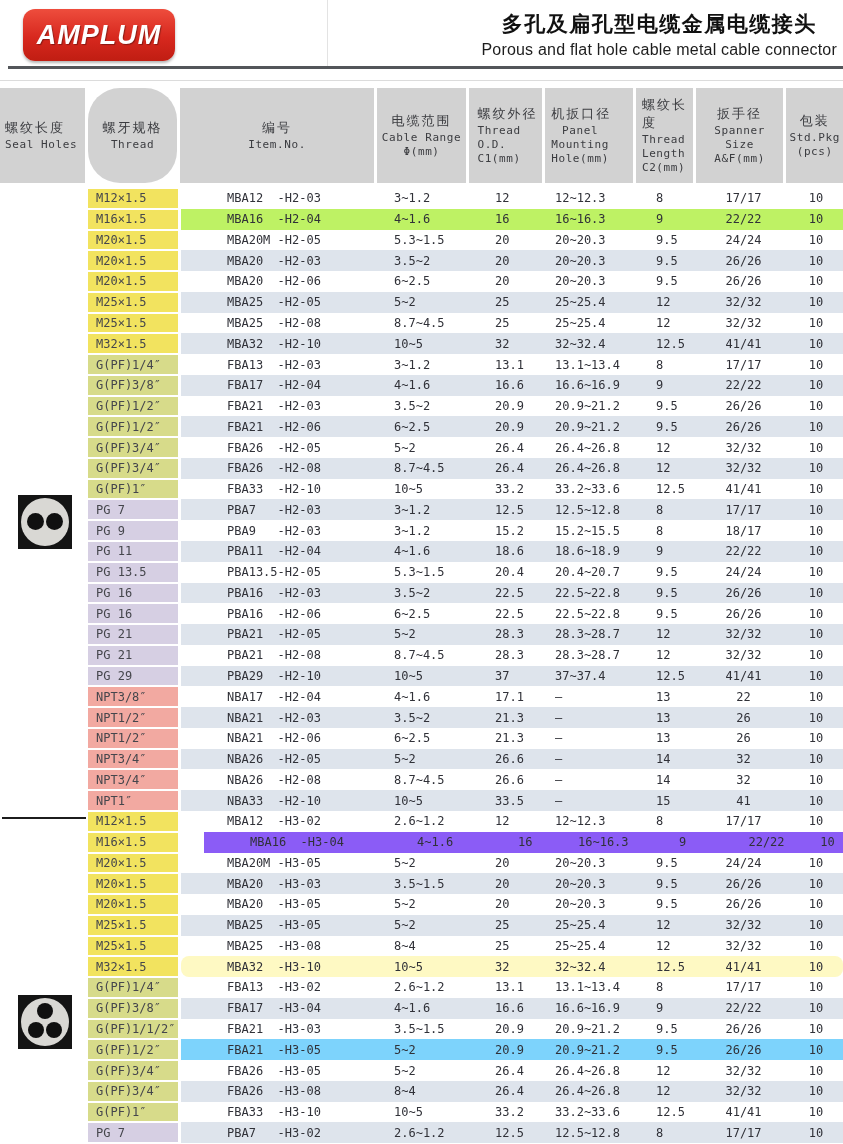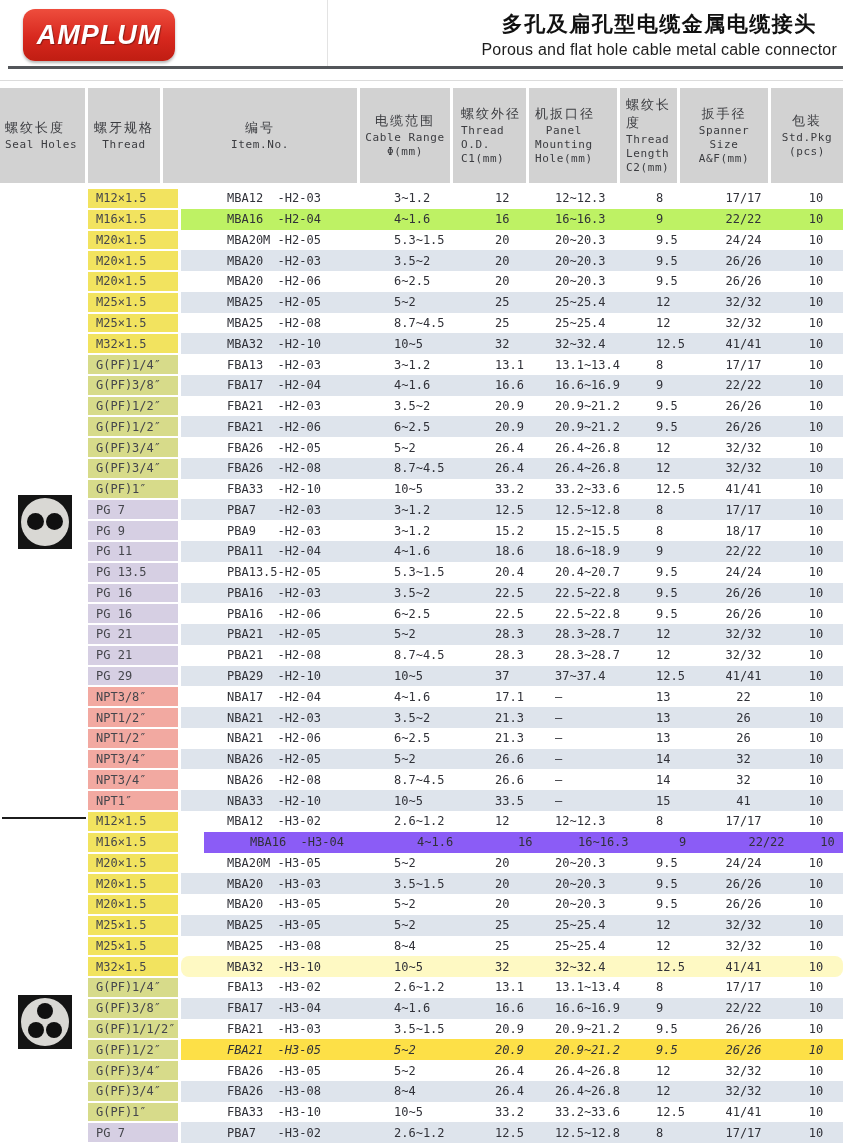--- a/index.html
+++ b/index.html
@@ -32,21 +32,21 @@
   
   .thead { display:flex; gap:3px; height:95px; width:843px; background:#fff; }
   .th {
     background:#d2d2d2; color:#3b3c40; display:flex; flex-direction:column;
     justify-content:center; align-items:center; text-align:center; padding:0 3px;
   }
   .th .zh { font-size:13px; letter-spacing:2px; }
   .th .en { font-size:11px; white-space:pre-line; line-height:1.3; letter-spacing:0.6px;
             font-family:"DejaVu Sans Mono", monospace; margin-top:1px; }
   .th.c1 { width:85px;  align-items:flex-start; text-align:left; padding-left:5px; }
-  .th.c2 { width:72px; }
+  .th.c2 { width:90px;border-radius:32px; }
   .th.c3 { width:194px; }
   .th.c4 { width:90px; }
   .th.c5 { width:73px;  align-items:flex-start; text-align:left; padding-left:8px; }
   .th.c6 { width:88px;  align-items:flex-start; text-align:center; padding-left:6px; }
   .th.c7 { width:57px;  align-items:flex-start; text-align:left; padding-left:6px; }
   .th.c8 { width:88px; }
   .th.c9 { flex:1; }
 
   
   .tbody { position:relative; margin-top:5px; width:843px; }
@@ -443,21 +443,21 @@
         <div class="cell-thread">
           <div class="fill" style="background: rgb(215, 219, 138);">G(PF)1/1/2″</div>
         </div>
         <div class="band"><div class="bd c3">FBA21  -H3-03</div><div class="bd c4">3.5~1.5</div><div class="bd c5">20.9</div><div class="bd c6">20.9~21.2</div><div class="bd c7">9.5</div><div class="bd c8">26/26</div><div class="bd c9">10</div></div>
       </div>
       <div class="row">
         <div class="cell-seal"></div>
         <div class="cell-thread">
           <div class="fill" style="background: rgb(215, 219, 138);">G(PF)1/2″</div>
         </div>
-        <div class="band" style="background: #fde047; font-style: italic;"><div class="bd c3">FBA21  -H3-05</div><div class="bd c4">5~2</div><div class="bd c5">20.9</div><div class="bd c6">20.9~21.2</div><div class="bd c7">9.5</div><div class="bd c8">26/26</div><div class="bd c9">10</div></div>
+        <div class="band" style="background: #7dd3fc;"><div class="bd c3">FBA21  -H3-05</div><div class="bd c4">5~2</div><div class="bd c5">20.9</div><div class="bd c6">20.9~21.2</div><div class="bd c7">9.5</div><div class="bd c8">26/26</div><div class="bd c9">10</div></div>
       </div>
       <div class="row">
         <div class="cell-seal"></div>
         <div class="cell-thread">
           <div class="fill" style="background: rgb(215, 219, 138);">G(PF)3/4″</div>
         </div>
         <div class="band"><div class="bd c3">FBA26  -H3-05</div><div class="bd c4">5~2</div><div class="bd c5">26.4</div><div class="bd c6">26.4~26.8</div><div class="bd c7">12</div><div class="bd c8">32/32</div><div class="bd c9">10</div></div>
       </div>
       <div class="row">
         <div class="cell-seal"></div>

